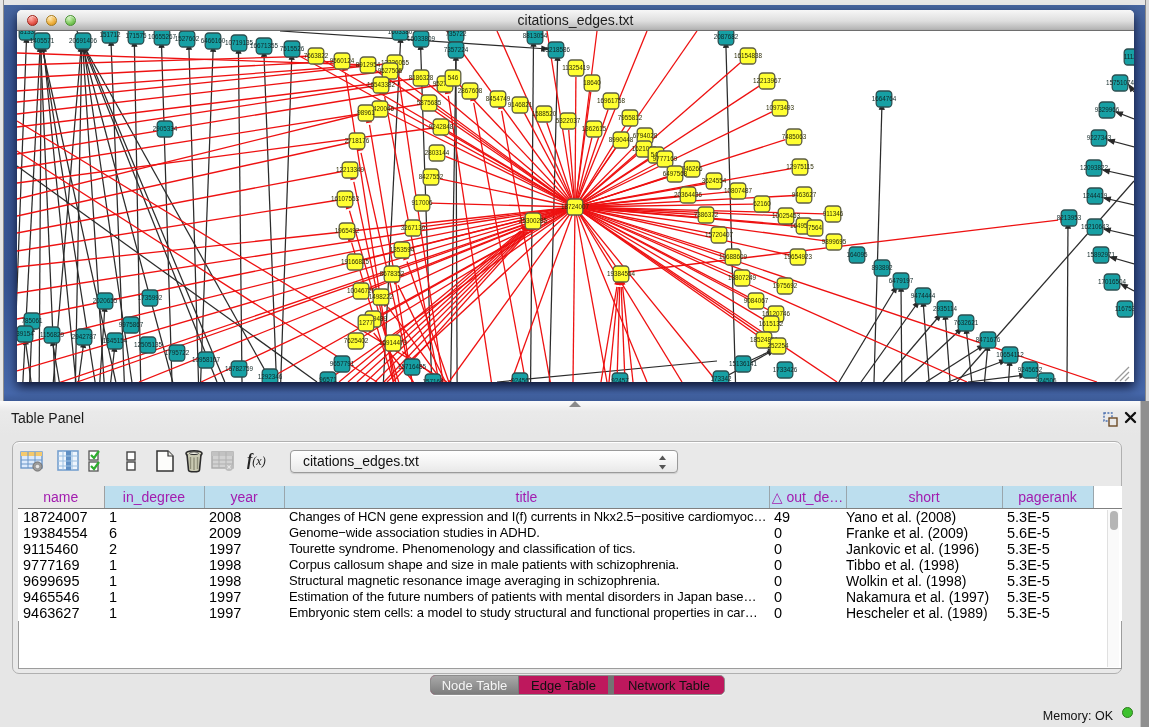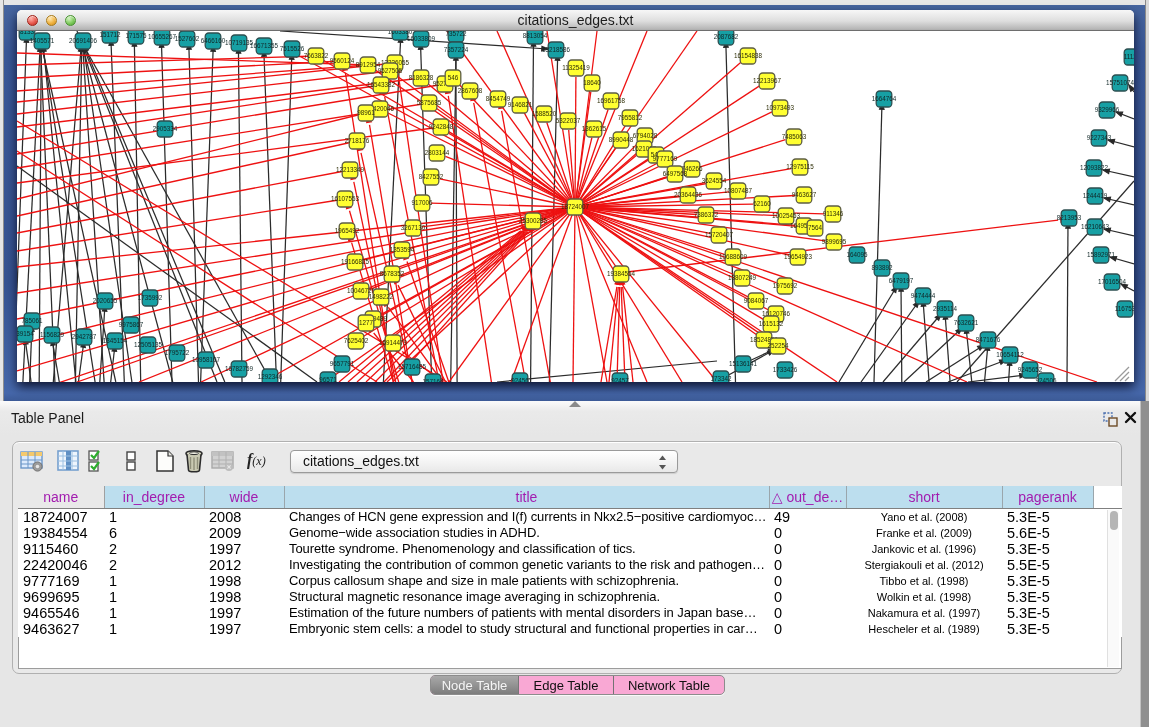--- a/index.html
+++ b/index.html
@@ -24,30 +24,30 @@
 #toolbar{position:absolute;left:6px;top:7px;height:26px}
 .tbi{position:absolute;top:0;width:26px;height:24px}
 #combo{position:absolute;left:277px;top:8px;width:388px;height:23px;border:1px solid #9a9a9a;border-radius:4px;background:linear-gradient(#ffffff,#f2f2f2 60%,#e8e8e8);font-size:14px;color:#111;line-height:21px;padding-left:12px;box-shadow:0 1px 1px rgba(0,0,0,.12)}
 #steppers{position:absolute;right:10px;top:4px;width:9px;height:15px}
 table{border-collapse:collapse;table-layout:fixed;position:absolute;left:5px;top:44px;width:1104px;background:#fff;font-size:13px}
 th{height:22px;font-weight:normal;color:#a21caf;background:#bcdeee;border-right:1px solid #9aa6ac;border-bottom:1px solid #808080;font-size:14px;padding:0}
 th.c0{background:#e9e9e9;border-right:1px solid #a0a0a0}
 th.c7{background:#fff;border-right:none}
 td{height:16px;color:#000;white-space:nowrap;overflow:hidden;padding:0 0 0 5px;font-size:14.5px}
 td.c3{font-size:13px;letter-spacing:-0.1px}
-td.c5{text-align:center;padding:0;font-size:11px}
+td.c5{text-align:left;padding:0;font-size:14px}
 tbody tr td{border:none}
 .w0{width:86px}.w1{width:100px}.w2{width:80px}.w3{width:485px}.w4{width:77px}.w5{width:156px}.w6{width:91px}.w7{width:29px}
 #tblbox{position:absolute;left:5px;top:44px;width:1104px;height:183px;border:1px solid #9c9c9c;background:#fff;overflow:hidden}
 #vsb{position:absolute;right:2px;top:68px;width:12px;height:157px;background:#fafafa;border-left:1px solid #e0e0e0}
 #vsbt{position:absolute;left:2px;top:1px;width:8px;height:19px;border-radius:4px;background:#b5b5b5}
-#tabs{position:absolute;left:430px;top:274px;width:295px;height:20px;border:1px solid #8c8c8c;border-radius:5px;background:#f9a8d4;display:flex;font-size:13px;overflow:hidden;box-shadow:0 1px 0 rgba(255,255,255,.8)}
+#tabs{position:absolute;left:430px;top:274px;width:295px;height:20px;border:1px solid #8c8c8c;border-radius:5px;background:#be185d;display:flex;font-size:13px;overflow:hidden;box-shadow:0 1px 0 rgba(255,255,255,.8)}
 #tabs div{text-align:center;line-height:19px;color:#111}
 #seg1{width:88px;background:linear-gradient(#a9a9a9,#7d7d7d);color:#f5f5f5 !important;border-right:1px solid #777}
-#seg2{width:95px;border-right:1px solid #737373}
+#seg2{width:95px;border-right:6px solid #737373}
 #seg3{width:110px}
 #mem{position:absolute;left:0;top:303px;width:1140px;height:24px;font-size:12.5px;color:#111}
 #mem span{position:absolute;right:27px;top:5px}
 #memdot{position:absolute;right:7px;top:3px;width:11px;height:11px;border-radius:50%;background:#3ec22e;border:1.5px solid #2e7b1f}
 #rstrip-bot{position:absolute;left:1140px;top:401px;width:9px;height:326px;background:#8f8f8f;border-left:1px solid #c2c2c2}
 #topstrip{position:absolute;left:0;top:0;width:1149px;height:5px;background:#e6e6e6}
 </style></head><body>
 <div id="stage">
  <div id="blue"></div>
  <div id="topstrip"></div>
@@ -775,21 +775,21 @@
             <col class="w3">
             <col class="w4">
             <col class="w5">
             <col class="w6">
             <col class="w7">
           </colgroup>
     <thead>
             <tr>
               <th class="c0">name</th>
               <th>in_degree</th>
-              <th>wide</th>
+              <th>year</th>
               <th>title</th>
               <th>△ out_de…</th>
               <th>short</th>
               <th>pagerank</th>
               <th class="c7"></th>
             </tr>
           </thead>
     <tbody>
             <tr>
               <td class="c0">18724007</td>
@@ -812,30 +812,20 @@
               <td class="c7"></td>
             </tr>
             <tr>
               <td class="c0">9115460</td>
               <td class="c1">2</td>
               <td class="c2">1997</td>
               <td class="c3">Tourette syndrome. Phenomenology and classification of tics.</td>
               <td class="c4">0</td>
               <td class="c5">Jankovic et al. (1996)</td>
               <td class="c6">5.3E-5</td>
-              <td class="c7"></td>
-            </tr>
-            <tr>
-              <td class="c0">22420046</td>
-              <td class="c1">2</td>
-              <td class="c2">2012</td>
-              <td class="c3">Investigating the contribution of common genetic variants to the risk and pathogen…</td>
-              <td class="c4">0</td>
-              <td class="c5">Stergiakouli et al. (2012)</td>
-              <td class="c6">5.5E-5</td>
               <td class="c7"></td>
             </tr>
             <tr>
               <td class="c0">9777169</td>
               <td class="c1">1</td>
               <td class="c2">1998</td>
               <td class="c3">Corpus callosum shape and size in male patients with schizophrenia.</td>
               <td class="c4">0</td>
               <td class="c5">Tibbo et al. (1998)</td>
               <td class="c6">5.3E-5</td>
@@ -875,14 +865,18 @@
    </table>
    <div id="vsb">
           <div id="vsbt"></div>
         </div>
   </div>
   <div id="tabs">
         <div id="seg1">Node Table</div>
         <div id="seg2">Edge Table</div>
         <div id="seg3">Network Table</div>
       </div>
+  <div id="mem">
+        <span>Memory: OK</span>
+        <div id="memdot"></div>
+      </div>
  </div>
  <div id="rstrip-bot"></div>
 </div>
 </body></html>

